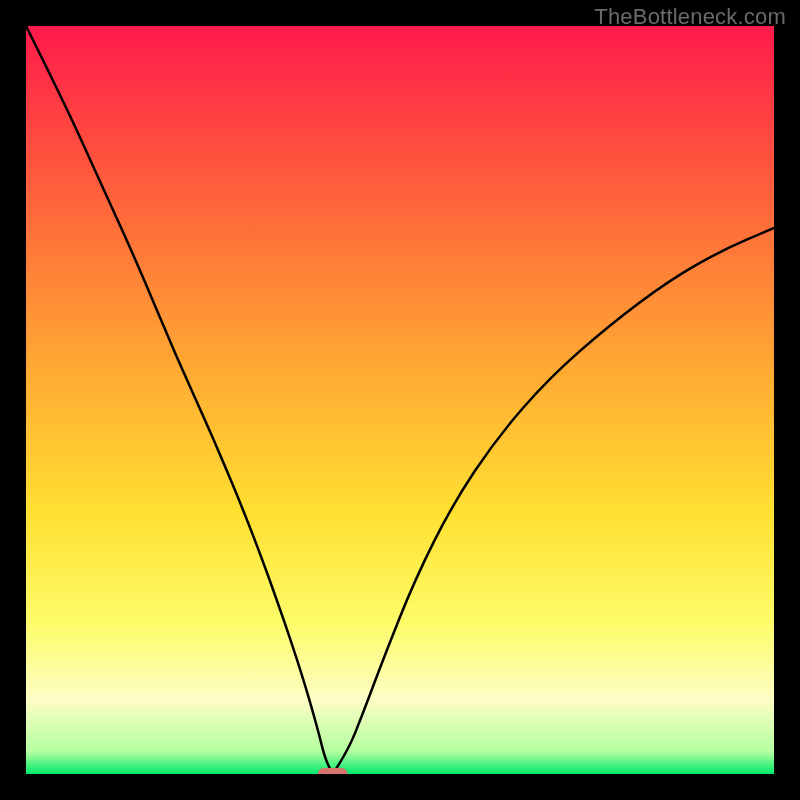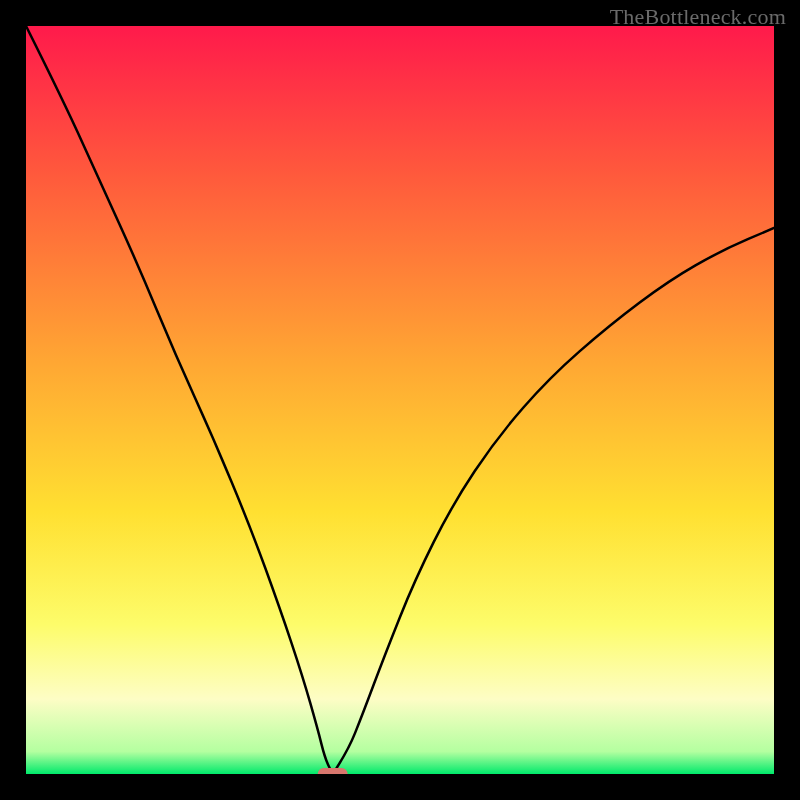--- a/index.html
+++ b/index.html
@@ -8,21 +8,20 @@
     width: 800px;
     height: 800px;
     overflow: hidden;
     font-family: Arial, Helvetica, sans-serif;
   }
   .frame {
     width: 800px;
     height: 800px;
     background: #000;
     position: relative;
-    font-family: Liberation Serif, serif;
   }
   .watermark {
     position: absolute;
     top: 4px;
     right: 14px;
     color: #6a6a6a;
     font-size: 22px;
     letter-spacing: 0.2px;
     font-weight: 400;
     z-index: 3;

